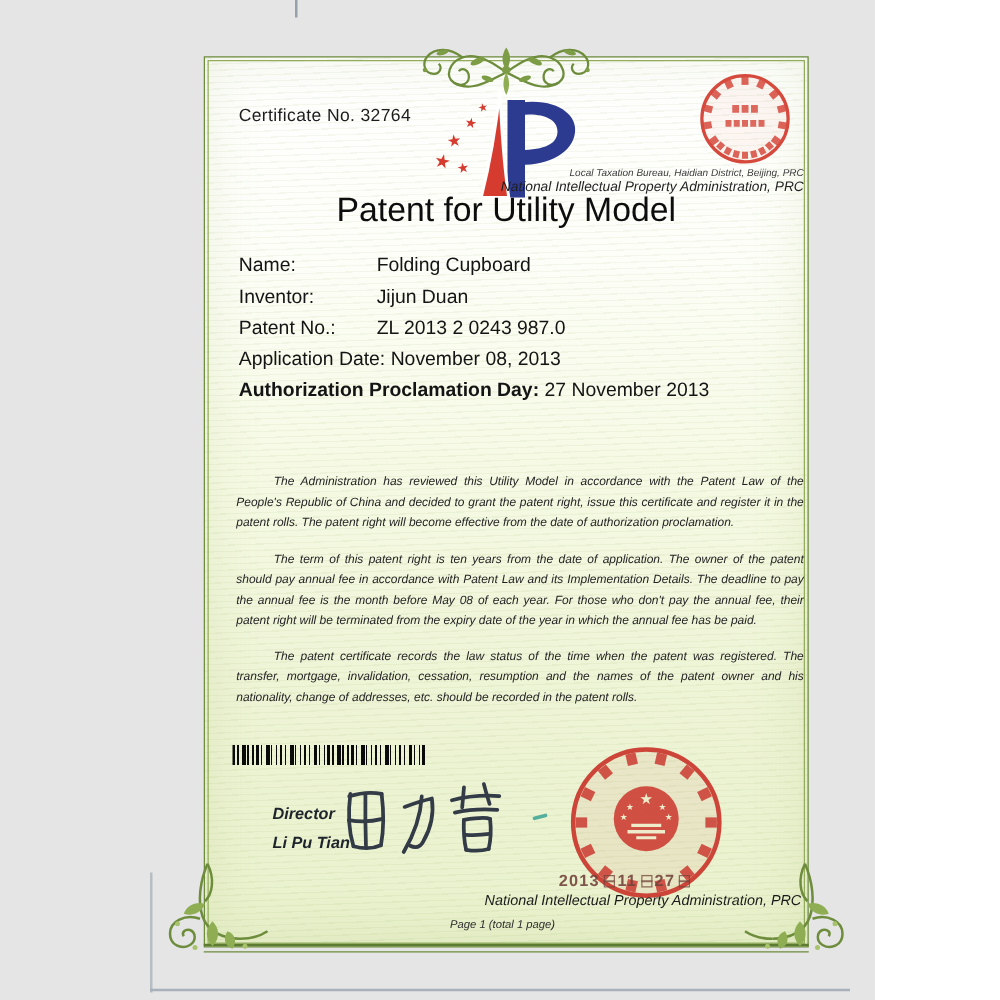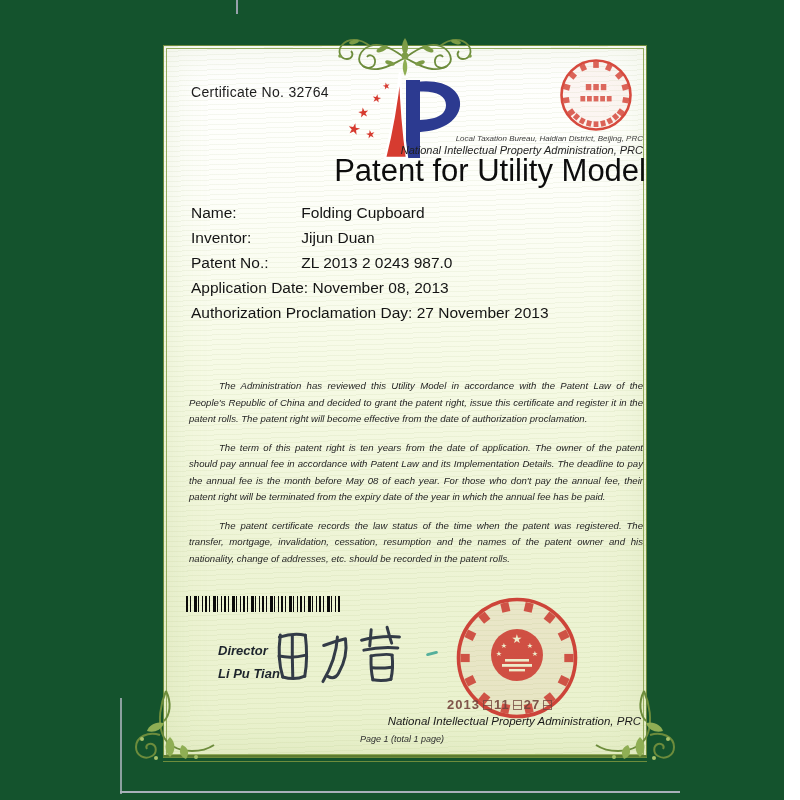--- a/index.html
+++ b/index.html
@@ -1,17 +1,17 @@
 <!DOCTYPE html>
 <html><head>
 <meta charset="utf-8">
 <style>
   html,body{margin:0;padding:0;}
   body{width:800px;height:800px;background:#ffffff;font-family:"Liberation Sans",sans-serif;overflow:hidden;}
-  .screen{position:relative;width:784px;height:800px;background:#14532d;}
+  .screen{position:relative;width:700px;height:800px;background:#e5e5e5;}
   
   .scan-tick-top{position:absolute;left:236px;top:0;width:2px;height:14px;background:#97a1ab;}
   .scan-edge-left{position:absolute;left:120px;top:698px;width:2px;height:96px;background:#aab4bc;opacity:.8;}
   .scan-edge-bottom{position:absolute;left:120px;top:791px;width:560px;height:2px;background:#a8b1ba;}
   
   .cert{position:absolute;left:163px;top:45px;width:482px;height:711px;
     border:1px solid #6d8c3c;
     background:
       repeating-linear-gradient(178deg, rgba(120,150,60,0.07) 0 1px, rgba(255,255,255,0) 1px 5px),
       linear-gradient(180deg,#ffffff 0%,#fdfef8 22%,#f6fae5 45%,#eef4d6 70%,#e9f1cc 100%);
@@ -20,21 +20,21 @@
   .cert-bottom-bar{position:absolute;left:-1px;right:-1px;bottom:-5px;height:4px;border-top:2px solid #5e7c31;border-bottom:1px solid #6d8c3c;}
   .orn{position:absolute;}
   .orn-top{left:166px;top:-18px;width:150px;height:56px;}
   .orn-bl{left:-36px;bottom:-6px;width:92px;height:76px;}
   .orn-br{right:-36px;bottom:-6px;width:92px;height:76px;transform:scaleX(-1);}
   .cert-no{position:absolute;left:27px;top:38px;font-size:14px;color:#1c1c1c;letter-spacing:.3px;}
   .logo{position:absolute;left:176px;top:26px;width:128px;height:88px;}
   .seal-top{position:absolute;left:392px;top:9px;width:80px;height:80px;}
   .issuer-small{position:absolute;right:3px;top:88px;font-size:8px;font-style:italic;color:#3c3c3c;text-align:right;width:260px;}
   .issuer-main{position:absolute;right:3px;top:98px;font-size:11px;font-style:italic;color:#1f1f1f;text-align:right;width:330px;}
-  .title{position:absolute;left:0;top:107px;width:100%;text-align:right;font-size:31px;color:#0d0d0d;}
+  .title{position:absolute;left:0;top:107px;width:100%;text-align:center;font-size:27px;color:#0d0d0d;}
   .fields{position:absolute;left:27px;top:158px;width:440px;}
   .frow{height:25px;font-size:15.5px;color:#141414;white-space:nowrap;}
   .flabel{display:inline-block;min-width:106px;}
   .fvalue{display:inline-block;}
   .paras{position:absolute;left:25px;top:332px;width:454px;font-size:9.6px;font-style:italic;color:#242424;text-align:justify;line-height:16.5px;}
   .paras p{margin:0 0 12px 0;text-indent:30px;}
   .barcode{position:absolute;left:22px;top:550px;width:155px;height:16px;
     background:repeating-linear-gradient(90deg,#0a0a0a 0 2px,rgba(0,0,0,0) 2px 4px,#0a0a0a 4px 5px,rgba(0,0,0,0) 5px 8px,#0a0a0a 8px 11px,rgba(0,0,0,0) 11px 12px,#0a0a0a 12px 13px,rgba(0,0,0,0) 13px 16px,#0a0a0a 16px 17px,rgba(0,0,0,0) 17px 19px);}
   .director{position:absolute;left:54px;top:597px;font-size:13px;font-style:italic;color:#1d242c;}
   .director div{margin-bottom:8px;font-weight:bold;}
@@ -222,21 +222,21 @@
       </div>
       <div class="frow">
         <span class="flabel">Patent No.:</span>
         <span class="fvalue">ZL 2013 2 0243 987.0</span>
       </div>
       <div class="frow">
         <span class="flabel">Application Date:</span>
         <span class="fvalue">November 08, 2013</span>
       </div>
       <div class="frow">
-        <span class="flabel" style="min-width:0;">Authorization Proclamation Day:</span>
+        <span class="flabel" style="min-width:0;font-weight:bold;">Authorization Proclamation Day:</span>
         <span class="fvalue">27 November 2013</span>
       </div>
     </div>
 
     <div class="paras">
       <p>The Administration has reviewed this Utility Model in accordance with the Patent Law of the People's Republic of China and decided to grant the patent right, issue this certificate and register it in the patent rolls. The patent right will become effective from the date of authorization proclamation.</p>
       <p>The term of this patent right is ten years from the date of application. The owner of the patent should pay annual fee in accordance with Patent Law and its Implementation Details. The deadline to pay the annual fee is the month before May 08 of each year. For those who don't pay the annual fee, their patent right will be terminated from the expiry date of the year in which the annual fee has be paid.</p>
       <p>The patent certificate records the law status of the time when the patent was registered. The transfer, mortgage, invalidation, cessation, resumption and the names of the patent owner and his nationality, change of addresses, etc. should be recorded in the patent rolls.</p>
     </div>
 

